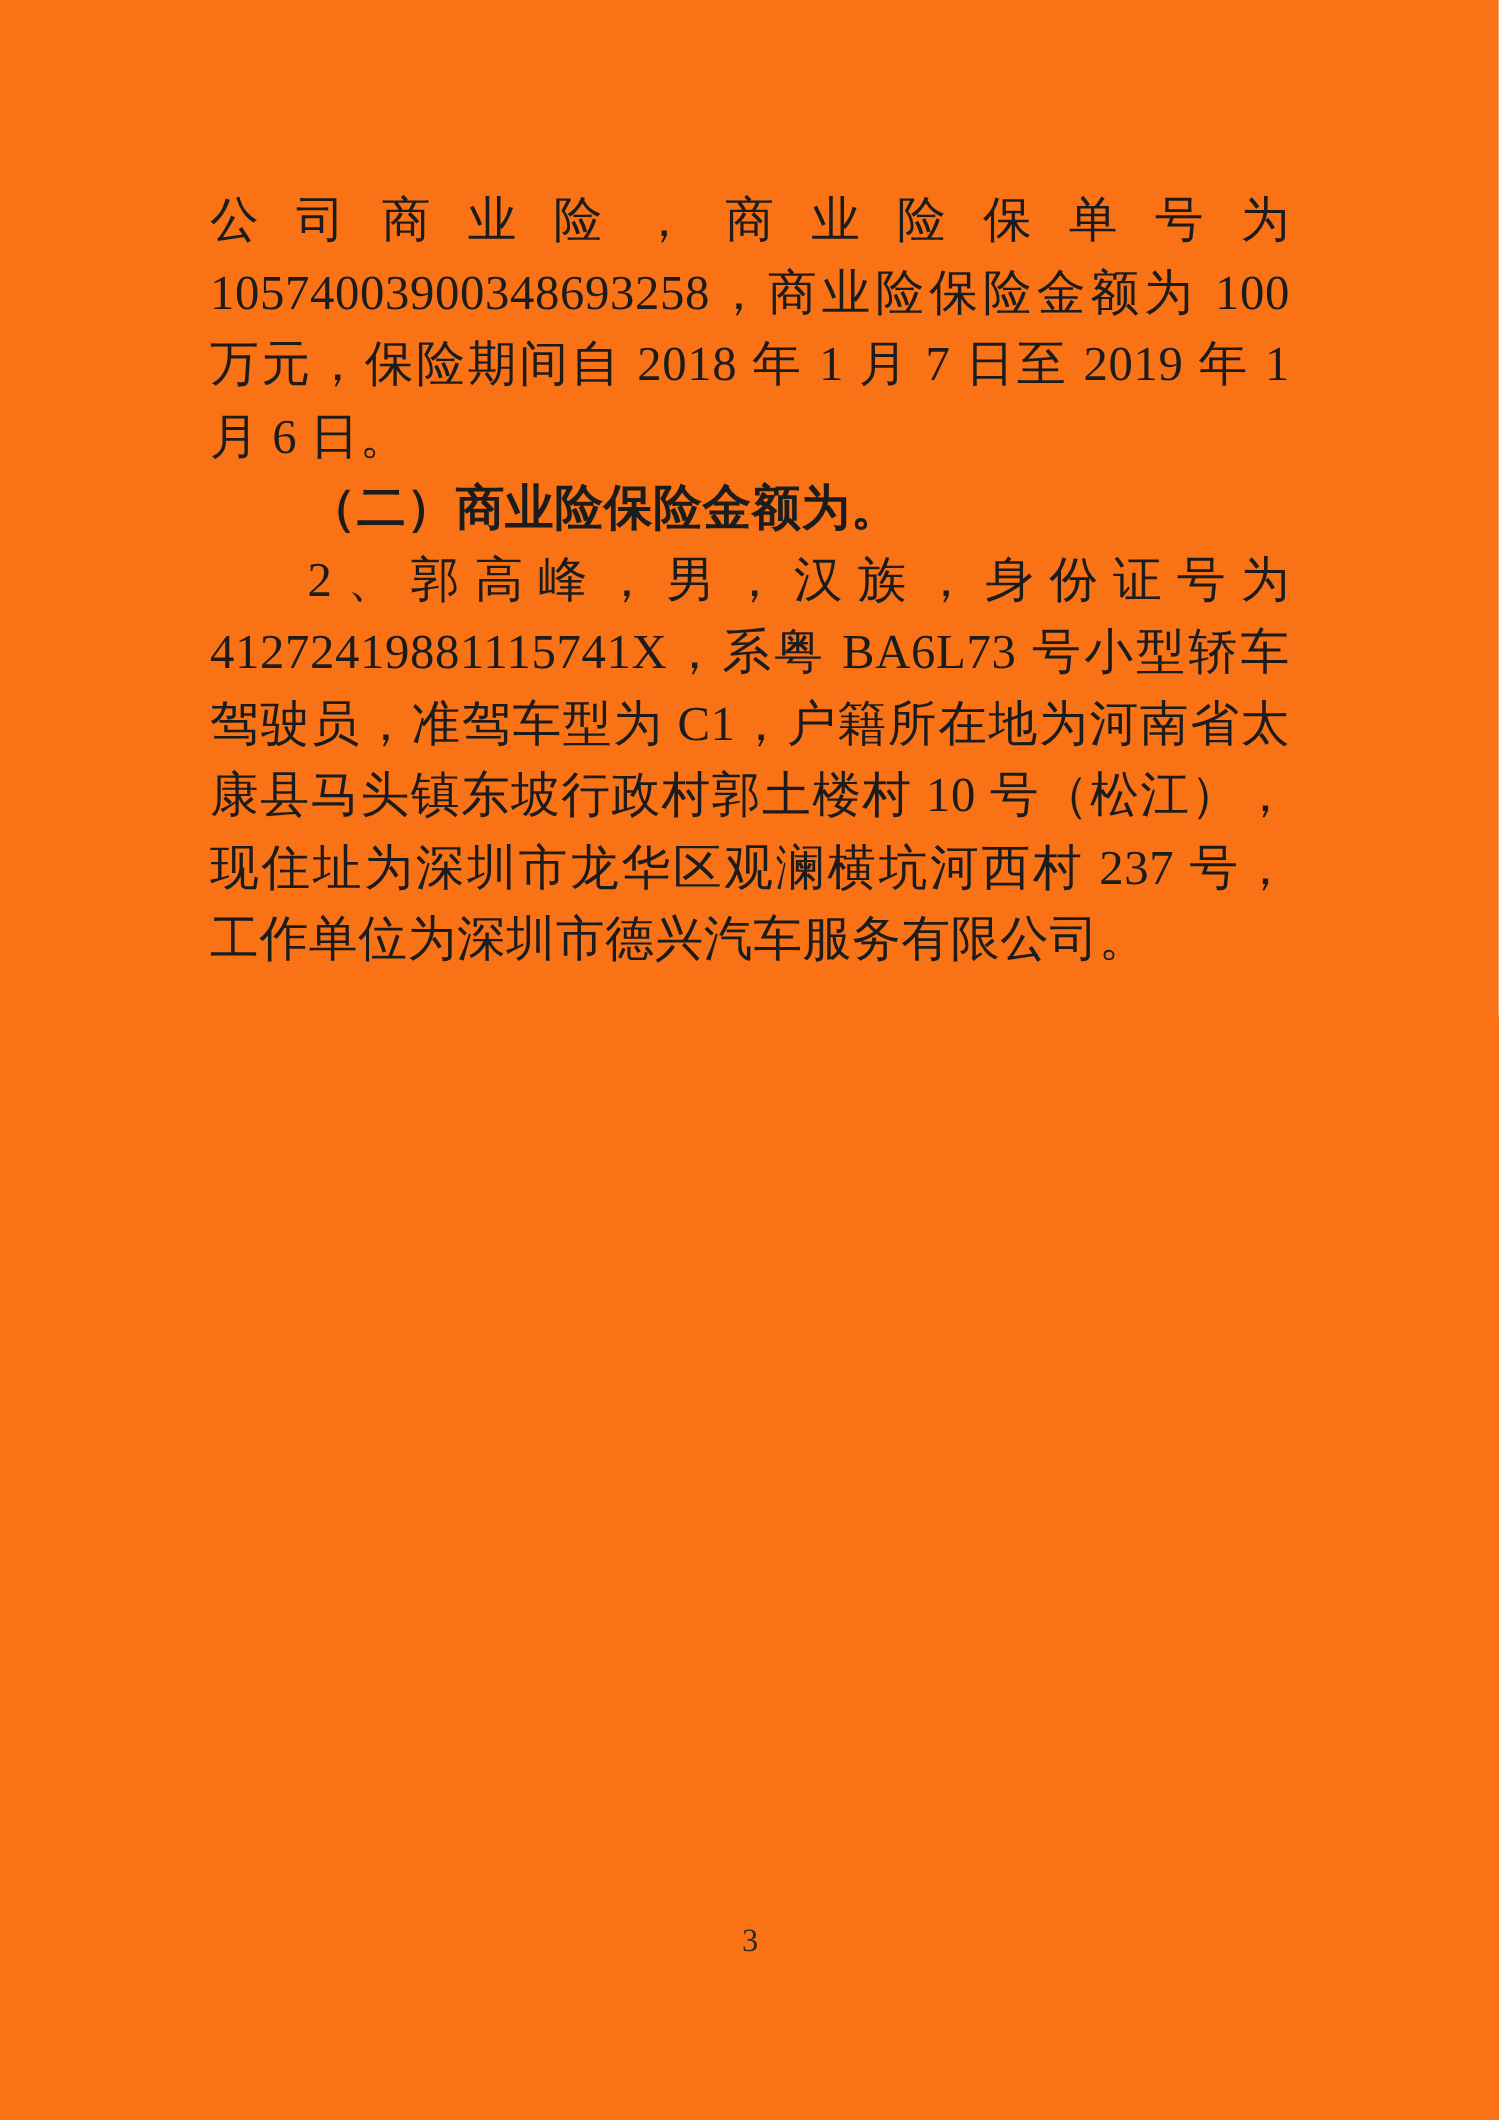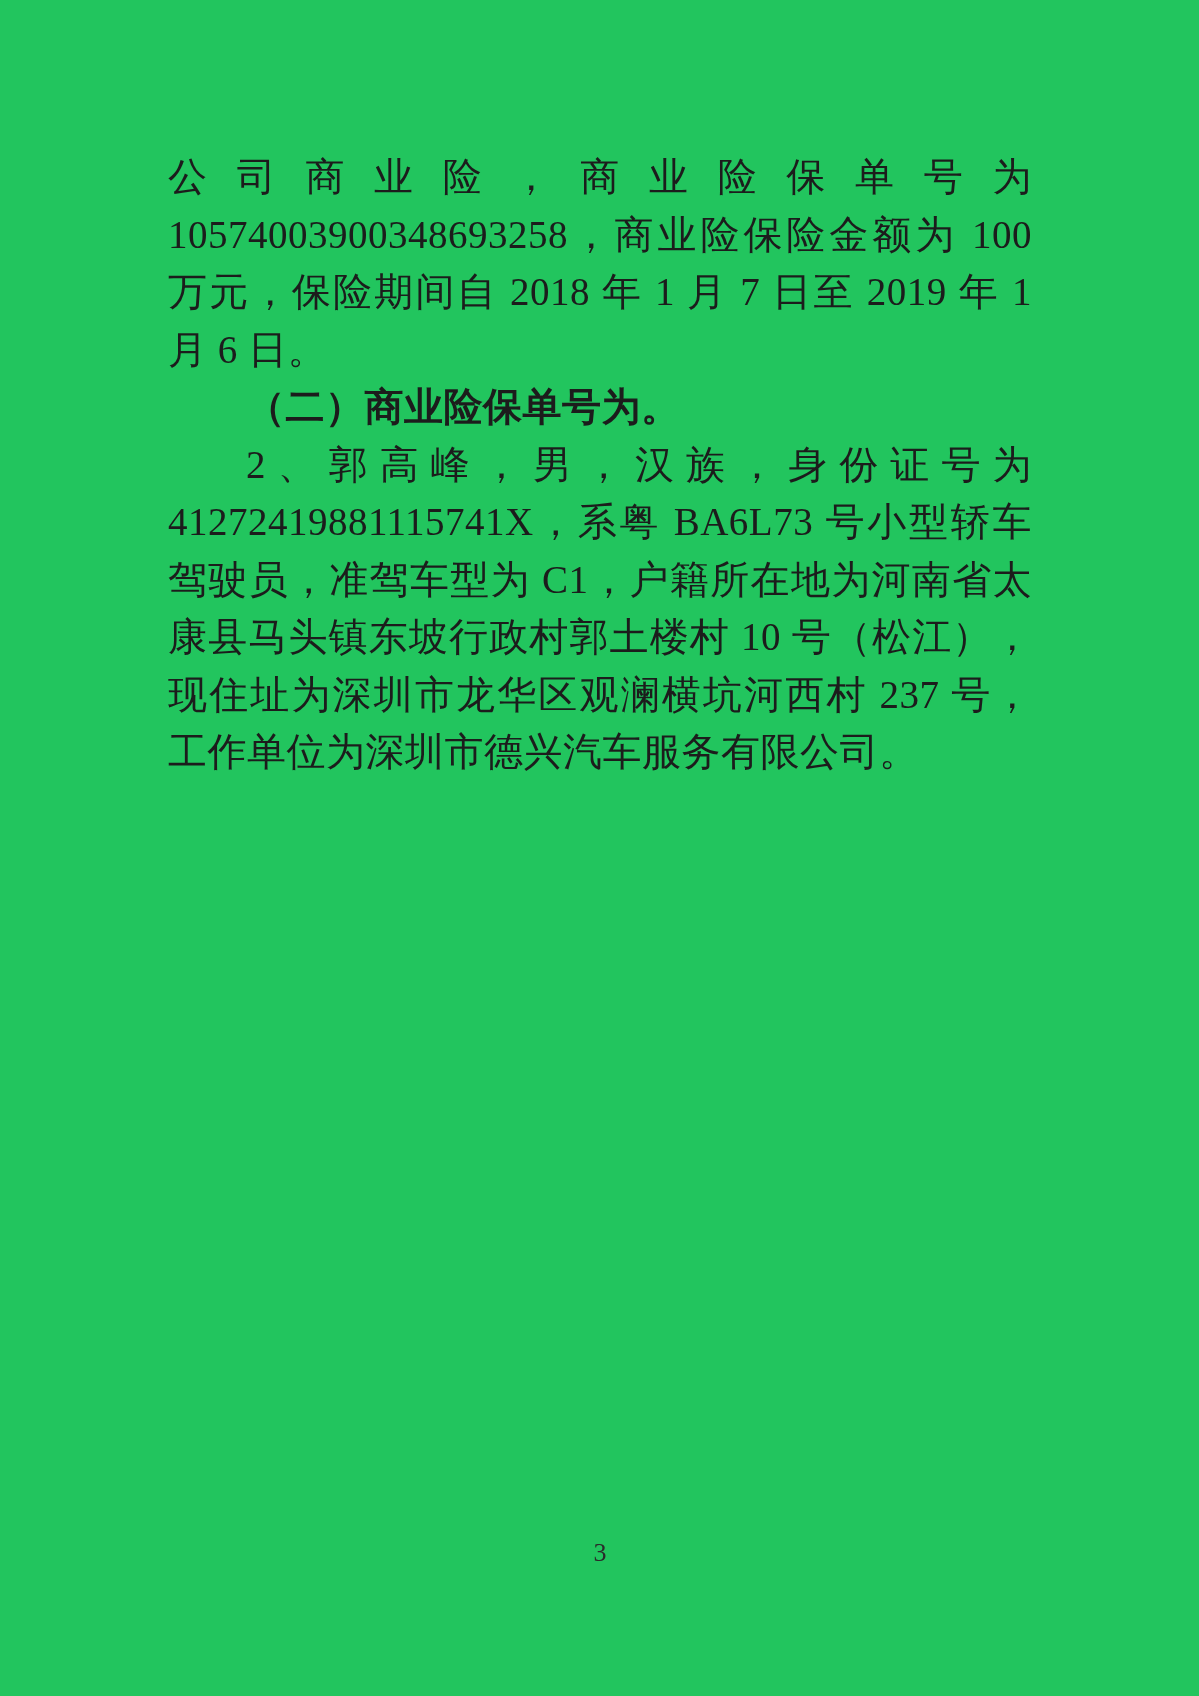--- a/index.html
+++ b/index.html
@@ -5,21 +5,21 @@
   html, body {
     margin: 0;
     padding: 0;
     background: #e8e8e8;
   }
   .page {
     position: relative;
     width: 1199px;
     height: 1696px;
     margin: 0 auto;
-    background: #22c55e;
+    background: #f97316;
     font-family: "Liberation Serif", "DejaVu Serif", serif;
     color: #1c1c1c;
     overflow: hidden;
   }
   .doc-body {
     position: absolute;
     left: 168px;
     top: 148px;
     width: 864px;
     font-size: 39px;
@@ -49,17 +49,17 @@
     line-height: 30px;
     color: #2a2a2a;
   }
 </style>
 </head>
 <body>
 
 <div class="page">
   <div class="doc-body" id="doc-body">
       <p class="no-indent">公司商业险，商业险保单号为 10574003900348693258，商业险保险金额为 100 万元，保险期间自 2018 年 1 月 7 日至 2019 年 1 月 6 日。</p>
-      <p class="heading ">（二）商业险保单号为。</p>
+      <p class="heading ">（二）商业险保险金额为。</p>
       <p class="">2、郭高峰，男，汉族，身份证号为 41272419881115741X，系粤 BA6L73 号小型轿车驾驶员，准驾车型为 C1，户籍所在地为河南省太康县马头镇东坡行政村郭土楼村 10 号（松江），现住址为深圳市龙华区观澜横坑河西村 237 号，工作单位为深圳市德兴汽车服务有限公司。</p>
     </div>
   <div class="page-number">3</div>
 </div>
 
 </body></html>

